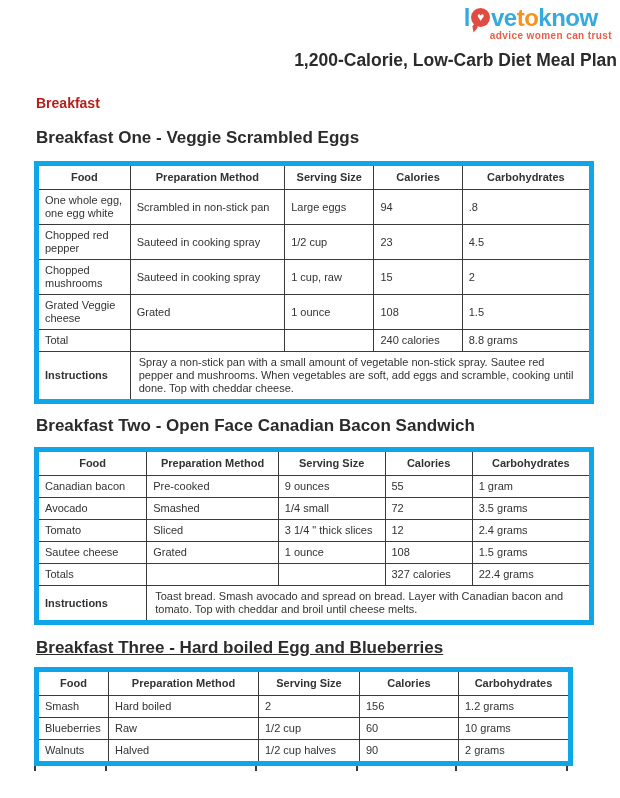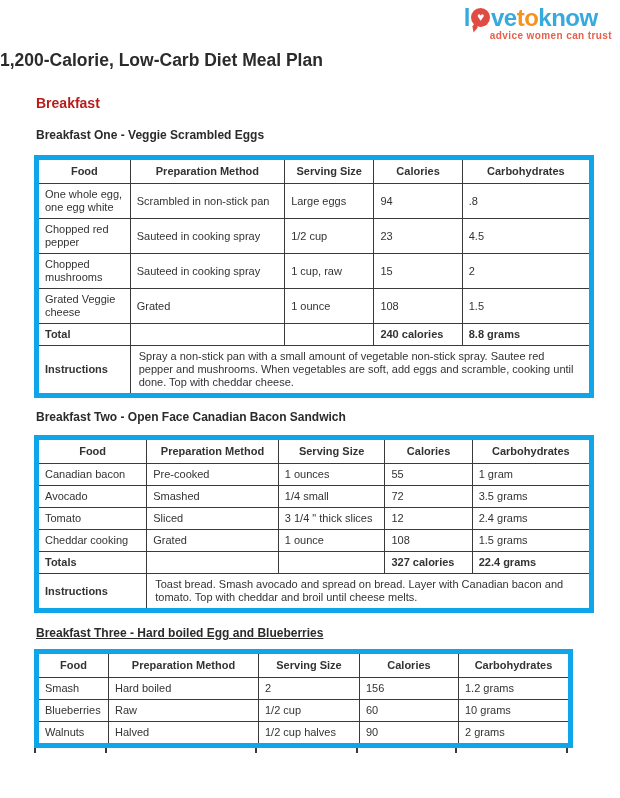--- a/index.html
+++ b/index.html
@@ -25,39 +25,39 @@
     background:#e04c44;margin:0 1px 2px 1px;flex:0 0 auto;
   }
   .heart-bubble .heart{color:#ffffff;font-size:12px;line-height:1;letter-spacing:0;}
   .heart-bubble .tail{
     position:absolute;left:1px;bottom:-3px;width:6px;height:6px;
     background:#e04c44;transform:rotate(60deg) skew(20deg,20deg);
   }
   .tagline{font-size:10px;color:#e8604a;margin:1px 0 0 26px;letter-spacing:0.4px;font-weight:bold;}
 
   
-  h1{margin:50px 3px 0 0;font-size:17.5px;line-height:21px;text-align:left;color:#2b2b2b;}
+  h1{margin:50px 3px 0 0;font-size:17.5px;line-height:21px;text-align:right;color:#2b2b2b;}
   h2{margin:24px 0 0 2px;font-size:14px;color:#b91c1c;}
-  h3{margin:17px 0 0 2px;font-size:12px;color:#2b2b2b;}
+  h3{margin:17px 0 0 2px;font-size:17px;color:#2b2b2b;}
   h3.h3-two{margin-top:12px;}
   h3.h3-three{margin-top:13px;text-decoration:underline;}
 
   
   table{
     border-collapse:collapse;table-layout:fixed;
     border:5px solid #0ea5e9;
     font-size:11px;line-height:13px;color:#333333;
   }
   #table-1{margin-top:13px;}
   #table-2{margin-top:11px;}
   #table-3{margin-top:9px;}
   th,td{border:1px solid #3a3a3a;vertical-align:middle;overflow:hidden;}
   th{font-weight:bold;text-align:center;padding:5px 4px;}
   td{padding:4px 6px;}
-  tr.total-row td{font-weight:bold;padding:4px 6px;}
+  tr.total-row td{font-weight:normal;padding:4px 6px;}
   td.instr-label{font-weight:bold;}
   td.instr-text{padding:4px 8px;}
 
   
   .stub-row{position:relative;width:534px;height:5px;}
   .stub-row span{position:absolute;top:0;width:2px;height:5px;background:#3a3a3a;}
 </style>
 </head>
 <body>
 
@@ -158,40 +158,40 @@
             <th>Preparation Method</th>
             <th>Serving Size</th>
             <th>Calories</th>
             <th>Carbohydrates</th>
           </tr>
         </thead>
         <tbody>
           <tr>
             <td>Canadian bacon</td>
             <td>Pre-cooked</td>
-            <td>1 ounces</td>
+            <td>9 ounces</td>
             <td>55</td>
             <td>1 gram</td>
           </tr>
           <tr>
             <td>Avocado</td>
             <td>Smashed</td>
             <td>1/4 small</td>
             <td>72</td>
             <td>3.5 grams</td>
           </tr>
           <tr>
             <td>Tomato</td>
             <td>Sliced</td>
             <td>3 1/4 " thick slices</td>
             <td>12</td>
             <td>2.4 grams</td>
           </tr>
           <tr>
-            <td>Cheddar cooking</td>
+            <td>Sautee cheese</td>
             <td>Grated</td>
             <td>1 ounce</td>
             <td>108</td>
             <td>1.5 grams</td>
           </tr>
           <tr class="total-row">
             <td>Totals</td>
             <td></td>
             <td></td>
             <td>327 calories</td>

